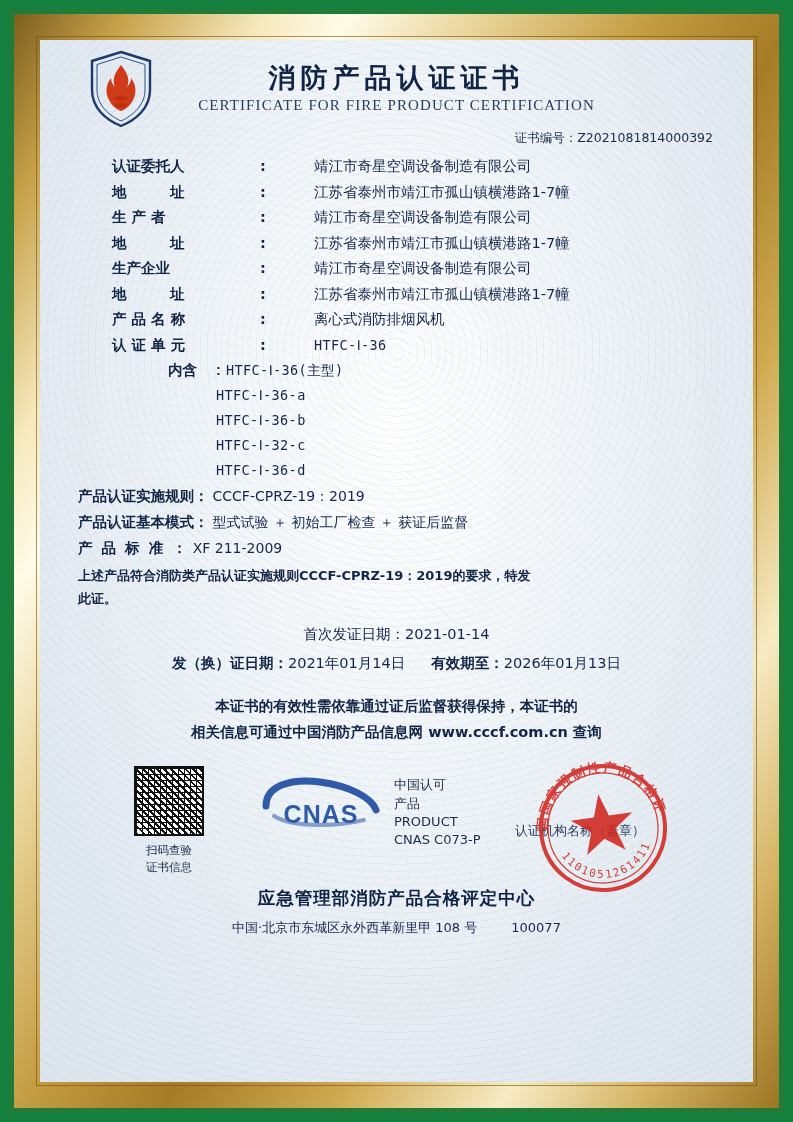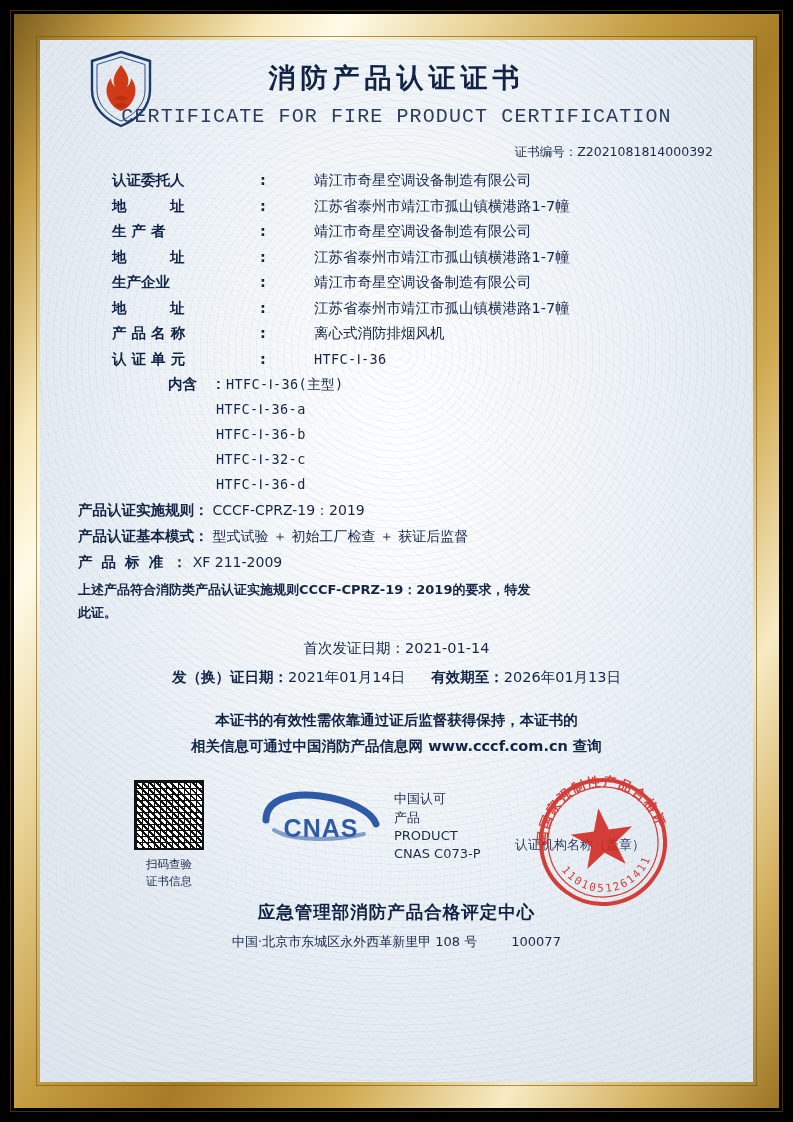--- a/index.html
+++ b/index.html
@@ -12,21 +12,21 @@
     height: 1122px;
     overflow: hidden;
     font-family: "Liberation Sans", sans-serif;
   }
 
   
   .page {
     position: relative;
     width: 793px;
     height: 1122px;
-    background: #000000;
+    background: #15803d;
     background-image:
       linear-gradient(135deg,
         #8a6a22 0%, #c9a34c 6%, #f0dca0 14%, #fff6d8 20%,
         #e4c977 28%, #c29a3e 40%, #a97f28 50%, #c9a34c 62%,
         #f3e2ad 74%, #dcbd६8 84%, #b08a2e 94%, #8a6a22 100%);
     box-sizing: border-box;
     padding: 0;
   }
   .frame-outer {
     position: absolute;
@@ -92,25 +92,25 @@
   }
   .title-cn {
     font-family: "DejaVu Sans", "Liberation Sans", sans-serif;
     font-size: 27px;
     font-weight: bold;
     letter-spacing: 5px;
     color: #122445;
     margin: 4px 0 0 0;
   }
   .title-en {
-    font-family: Liberation Mono, monospace;
-    font-size: 20px;
+    font-family: Liberation Serif, serif;
+    font-size: 15px;
     letter-spacing: 1.1px;
     color: #2a3c5c;
-    margin-top: 9px;
+    margin-top: 1px;
   }
   .cert-no {
     text-align: right;
     font-size: 12.5px;
     color: #1b2b4a;
     margin: 16px 6px 0 0;
     font-family: "DejaVu Sans", "Liberation Sans", sans-serif;
   }
 
   

